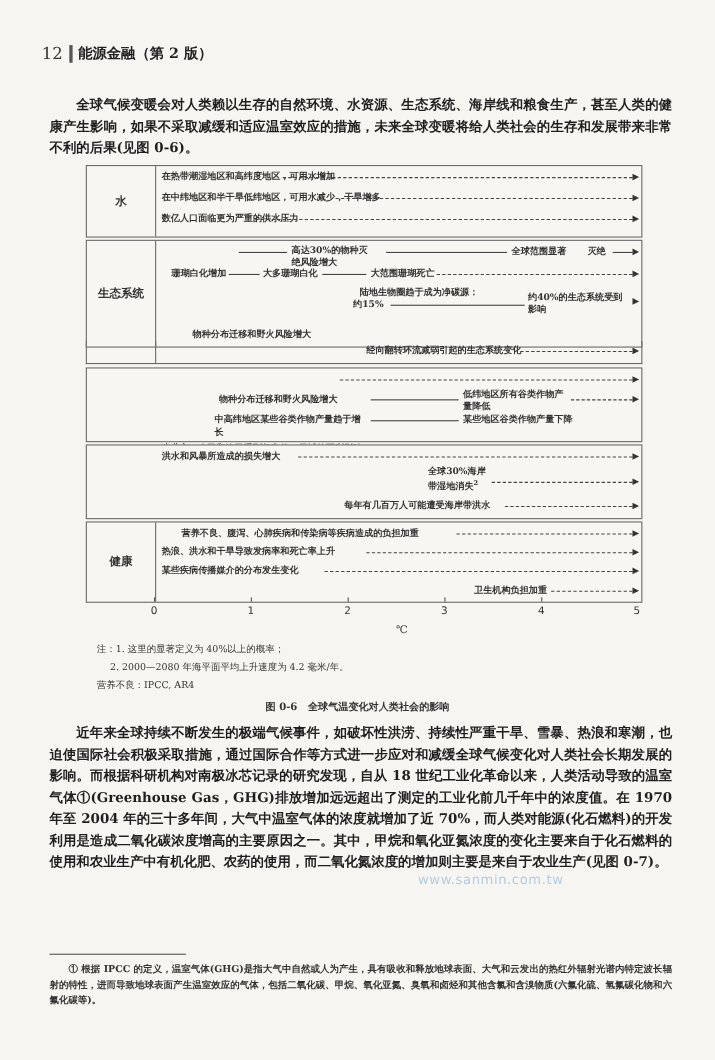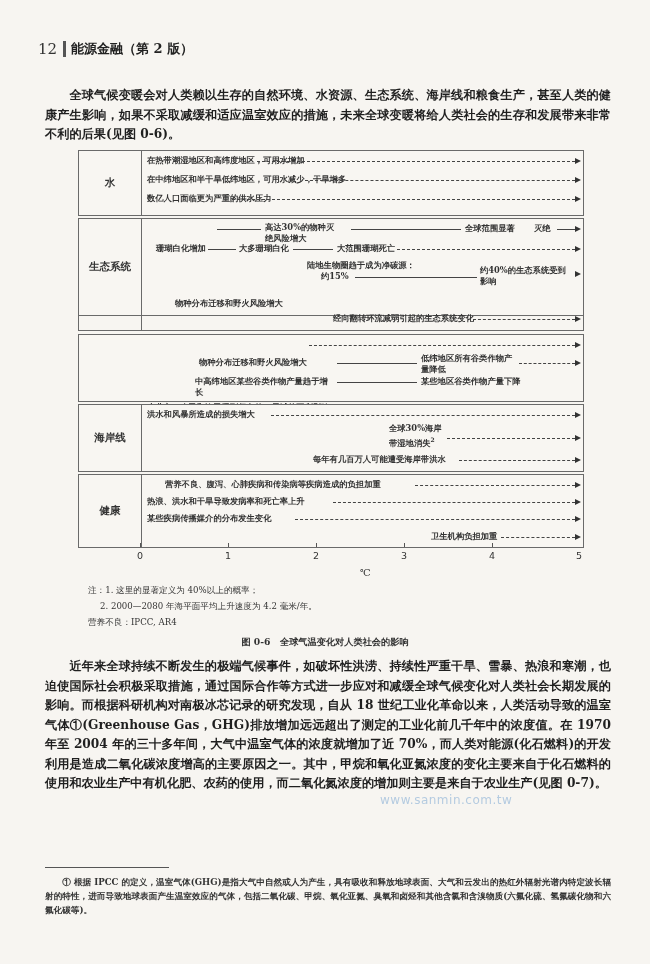--- a/index.html
+++ b/index.html
@@ -112,21 +112,21 @@
     <div class="arrow" style="left:496px;top:7px;"></div>
 
     <div class="item" style="left:77px;top:24px;">珊瑚白化增加</div>
     <div class="solid" style="left:129px;top:30px;width:28px;"></div>
     <div class="item" style="left:160px;top:24px;">大多珊瑚白化</div>
     <div class="solid" style="left:214px;top:30px;width:40px;"></div>
     <div class="item" style="left:258px;top:24px;">大范围珊瑚死亡</div>
     <div class="dash" style="left:318px;top:30px;width:178px;"></div>
     <div class="arrow" style="left:496px;top:27px;"></div>
 
-    <div class="item" style="left:228px;top:41px;">陆地生物圈趋于成为净碳源：</div>
+    <div class="item" style="left:248px;top:41px;">陆地生物圈趋于成为净碳源：</div>
     <div class="item" style="left:242px;top:52px;">约15%</div>
     <div class="solid" style="left:276px;top:58px;width:122px;"></div>
     <div class="item" style="left:401px;top:46px;width:92px;white-space:normal;">约40%的生态系统受到影响</div>
     <div class="arrow" style="left:496px;top:52px;"></div>
 
     <div class="item" style="left:96px;top:79px;">物种分布迁移和野火风险增大</div>
   </div>
 
   <div class="band" style="top:160px;height:20px;border-top:none;background:transparent;">
     <div class="band-label" style="border-right:1.5px solid #6a6a6a;"></div>
@@ -143,21 +143,20 @@
     <div class="solid" style="left:258px;top:28px;width:80px;"></div>
     <div class="item" style="left:342px;top:18px;width:96px;white-space:normal;">低纬地区所有谷类作物产量降低</div>
     <div class="dash" style="left:440px;top:28px;width:56px;"></div>
     <div class="arrow" style="left:496px;top:25px;"></div>
     <div class="item" style="left:116px;top:41px;width:140px;white-space:normal;">中高纬地区某些谷类作物产量趋于增长</div>
     <div class="solid" style="left:258px;top:47px;width:80px;"></div>
     <div class="item" style="left:342px;top:41px;">某些地区谷类作物产量下降</div>
   </div>
 
   <div class="band" style="top:254px;height:66px;">
-    <div class="band-label">海岸线</div>
     <div class="item" style="left:68px;top:4px;">洪水和风暴所造成的损失增大</div>
     <div class="dash" style="left:192px;top:10px;width:304px;"></div>
     <div class="arrow" style="left:496px;top:7px;"></div>
     <div class="item" style="left:310px;top:18px;width:56px;white-space:normal;"><span>全球30%海岸带湿地消失</span><sup>2</sup></div>
     <div class="dash" style="left:368px;top:33px;width:128px;"></div>
     <div class="arrow" style="left:496px;top:30px;"></div>
     <div class="item" style="left:234px;top:49px;">每年有几百万人可能遭受海岸带洪水</div>
     <div class="dash" style="left:380px;top:55px;width:116px;"></div>
     <div class="arrow" style="left:496px;top:52px;"></div>
   </div>

